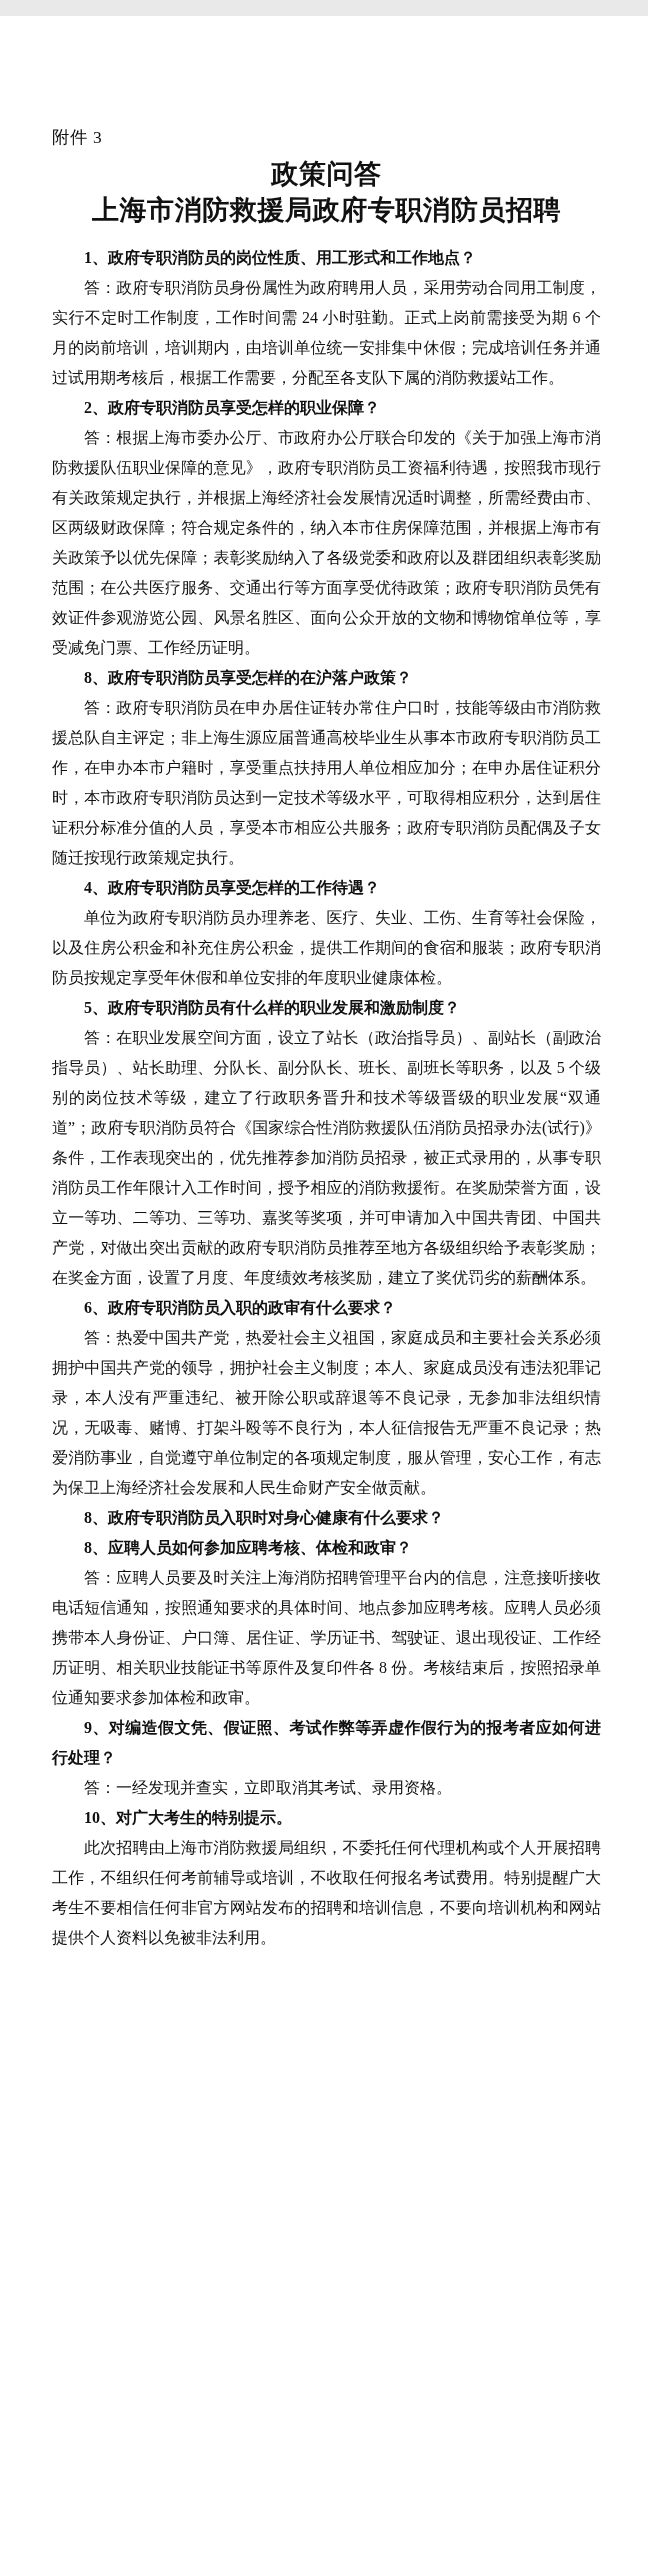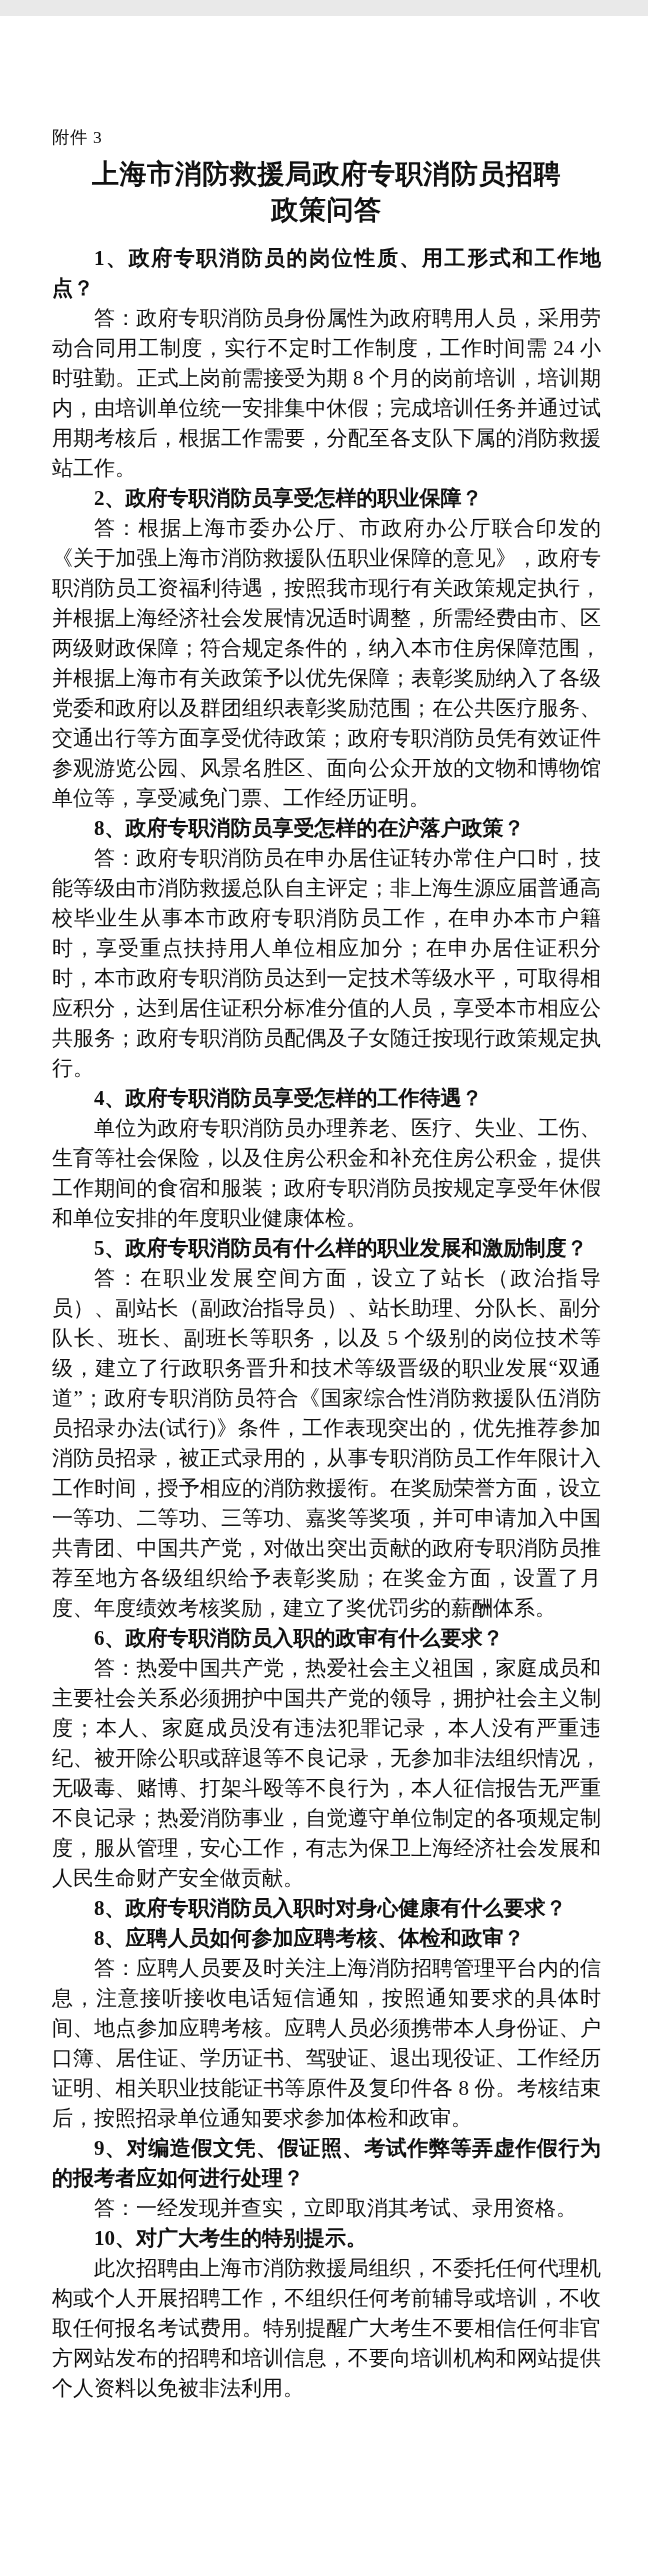--- a/index.html
+++ b/index.html
@@ -28,21 +28,21 @@
   .doc-title {
     margin-top: 7.2px;
     text-align: center;
     font-weight: 700;
     font-size: 27px;
     line-height: 36px;
     letter-spacing: 0.6px;
   }
   .body-text {
     margin-top: 14.4px;
-    font-size: 21px;
+    font-size: 16px;
     line-height: 30px;
     text-align: justify;
   }
   .body-text p {
     margin: 0;
     padding: 0;
     text-indent: 2em;
   }
   .body-text p.q {
     font-weight: 700;
@@ -50,26 +50,26 @@
   .body-text p.a {
     font-weight: 400;
   }
 </style>
 </head>
 <body>
 
 <div class="page">
   <div class="attachment">附件 3</div>
   <div class="doc-title">
+    <div>政策问答</div>
     <div>上海市消防救援局政府专职消防员招聘</div>
-    <div>政策问答</div>
   </div>
   <div class="body-text">
     <p class="q">1、政府专职消防员的岗位性质、用工形式和工作地点？</p>
-    <p class="a">答：政府专职消防员身份属性为政府聘用人员，采用劳动合同用工制度，实行不定时工作制度，工作时间需 24 小时驻勤。正式上岗前需接受为期 8 个月的岗前培训，培训期内，由培训单位统一安排集中休假；完成培训任务并通过试用期考核后，根据工作需要，分配至各支队下属的消防救援站工作。</p>
+    <p class="a">答：政府专职消防员身份属性为政府聘用人员，采用劳动合同用工制度，实行不定时工作制度，工作时间需 24 小时驻勤。正式上岗前需接受为期 6 个月的岗前培训，培训期内，由培训单位统一安排集中休假；完成培训任务并通过试用期考核后，根据工作需要，分配至各支队下属的消防救援站工作。</p>
     <p class="q">2、政府专职消防员享受怎样的职业保障？</p>
     <p class="a">答：根据上海市委办公厅、市政府办公厅联合印发的《关于加强上海市消防救援队伍职业保障的意见》，政府专职消防员工资福利待遇，按照我市现行有关政策规定执行，并根据上海经济社会发展情况适时调整，所需经费由市、区两级财政保障；符合规定条件的，纳入本市住房保障范围，并根据上海市有关政策予以优先保障；表彰奖励纳入了各级党委和政府以及群团组织表彰奖励范围；在公共医疗服务、交通出行等方面享受优待政策；政府专职消防员凭有效证件参观游览公园、风景名胜区、面向公众开放的文物和博物馆单位等，享受减免门票、工作经历证明。</p>
     <p class="q">8、政府专职消防员享受怎样的在沪落户政策？</p>
     <p class="a">答：政府专职消防员在申办居住证转办常住户口时，技能等级由市消防救援总队自主评定；非上海生源应届普通高校毕业生从事本市政府专职消防员工作，在申办本市户籍时，享受重点扶持用人单位相应加分；在申办居住证积分时，本市政府专职消防员达到一定技术等级水平，可取得相应积分，达到居住证积分标准分值的人员，享受本市相应公共服务；政府专职消防员配偶及子女随迁按现行政策规定执行。</p>
     <p class="q">4、政府专职消防员享受怎样的工作待遇？</p>
     <p class="a">单位为政府专职消防员办理养老、医疗、失业、工伤、生育等社会保险，以及住房公积金和补充住房公积金，提供工作期间的食宿和服装；政府专职消防员按规定享受年休假和单位安排的年度职业健康体检。</p>
     <p class="q">5、政府专职消防员有什么样的职业发展和激励制度？</p>
     <p class="a">答：在职业发展空间方面，设立了站长（政治指导员）、副站长（副政治指导员）、站长助理、分队长、副分队长、班长、副班长等职务，以及 5 个级别的岗位技术等级，建立了行政职务晋升和技术等级晋级的职业发展“双通道”；政府专职消防员符合《国家综合性消防救援队伍消防员招录办法(试行)》条件，工作表现突出的，优先推荐参加消防员招录，被正式录用的，从事专职消防员工作年限计入工作时间，授予相应的消防救援衔。在奖励荣誉方面，设立一等功、二等功、三等功、嘉奖等奖项，并可申请加入中国共青团、中国共产党，对做出突出贡献的政府专职消防员推荐至地方各级组织给予表彰奖励；在奖金方面，设置了月度、年度绩效考核奖励，建立了奖优罚劣的薪酬体系。</p>
     <p class="q">6、政府专职消防员入职的政审有什么要求？</p>
     <p class="a">答：热爱中国共产党，热爱社会主义祖国，家庭成员和主要社会关系必须拥护中国共产党的领导，拥护社会主义制度；本人、家庭成员没有违法犯罪记录，本人没有严重违纪、被开除公职或辞退等不良记录，无参加非法组织情况，无吸毒、赌博、打架斗殴等不良行为，本人征信报告无严重不良记录；热爱消防事业，自觉遵守单位制定的各项规定制度，服从管理，安心工作，有志为保卫上海经济社会发展和人民生命财产安全做贡献。</p>

